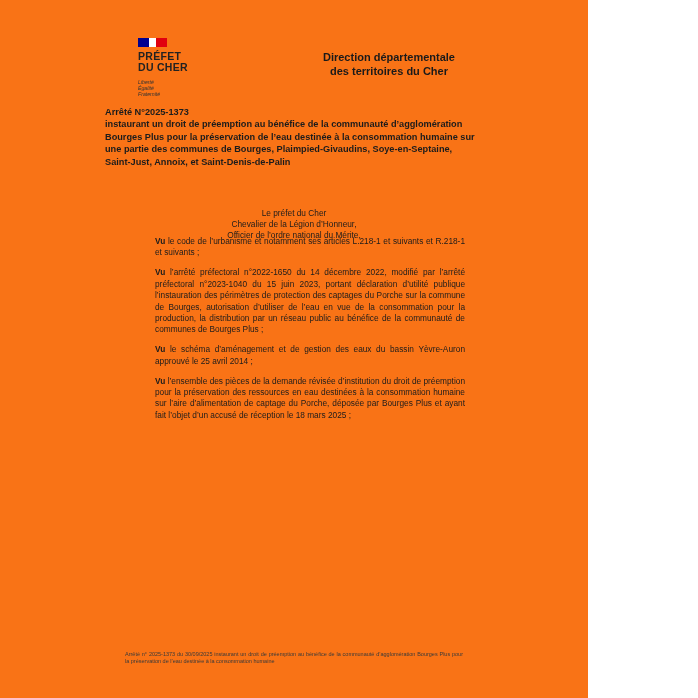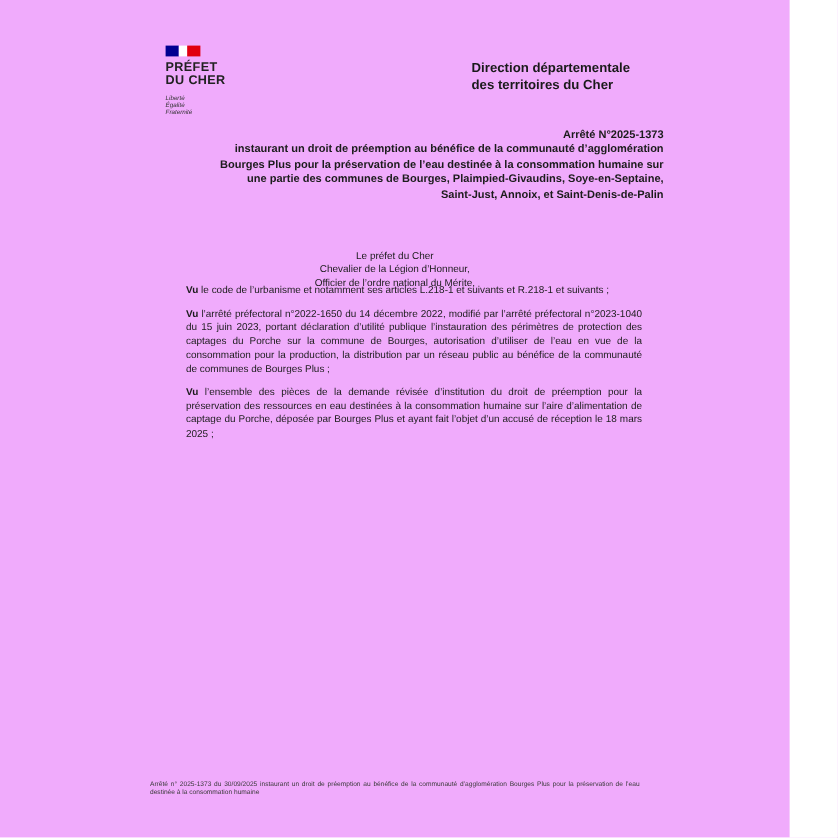--- a/index.html
+++ b/index.html
@@ -1,20 +1,20 @@
 <!DOCTYPE html>
 <html><head>
 <meta charset="utf-8">
 <style>
   html, body { margin: 0; padding: 0; background: #ffffff; }
   .page {
     position: relative;
-    width: 658px;
+    width: 588px;
     height: 698px;
-    background: #f0abfc;
+    background: #f97316;
     font-family: "Liberation Sans", sans-serif;
     color: #1c1c1c;
     overflow: hidden;
   }
   .doc-header {
     position: absolute;
     top: 38px; left: 138px; right: 133px;
     display: flex;
     justify-content: space-between;
     align-items: flex-start;
@@ -31,31 +31,31 @@
     color: #222222;
   }
   .motto {
     font-style: italic;
     font-size: 5.2px;
     line-height: 6.3px;
     margin-top: 6px;
     color: #333333;
   }
   .direction {
-    text-align: left;
+    text-align: center;
     font-weight: bold;
     font-size: 11px;
     line-height: 13.5px;
     padding-top: 13px;
     color: #1a1a1a;
   }
   .title-block {
     position: absolute;
     top: 106px; left: 105px; right: 105px;
-    text-align: right;
+    text-align: left;
     font-weight: bold;
     font-size: 9.2px;
     line-height: 12.4px;
     color: #1c1c1c;
   }
   .salutation {
     position: absolute;
     top: 189px; left: 0; right: 0;
     text-align: center;
     font-size: 8.3px;
@@ -105,18 +105,19 @@
   <div class="title-block">
     <div>Arrêté N°2025-1373</div>
     <div>instaurant un droit de préemption au bénéfice de la communauté d’agglomération<br>Bourges Plus pour la préservation de l’eau destinée à la consommation humaine sur<br>une partie des communes de Bourges, Plaimpied-Givaudins, Soye-en-Septaine,<br>Saint-Just, Annoix, et Saint-Denis-de-Palin</div>
   </div>
 
   <div class="salutation">Le préfet du Cher<br>Chevalier de la Légion d’Honneur,<br>Officier de l’ordre national du Mérite,</div>
 
   <div class="doc-body">
       <p class="vu-para"><b>Vu</b> le code de l’urbanisme et notamment ses articles L.218-1 et suivants et R.218-1 et suivants ;</p>
       <p class="vu-para"><b>Vu</b> l’arrêté préfectoral n°2022-1650 du 14 décembre 2022, modifié par l’arrêté préfectoral n°2023-1040 du 15 juin 2023, portant déclaration d’utilité publique l’instauration des périmètres de protection des captages du Porche sur la commune de Bourges, autorisation d’utiliser de l’eau en vue de la consommation pour la production, la distribution par un réseau public au bénéfice de la communauté de communes de Bourges Plus ;</p>
+      <p class="vu-para"><b>Vu</b> le schéma d’aménagement et de gestion des eaux du bassin Yèvre-Auron approuvé le 25 avril 2014 ;</p>
       <p class="vu-para"><b>Vu</b> l’ensemble des pièces de la demande révisée d’institution du droit de préemption pour la préservation des ressources en eau destinées à la consommation humaine sur l’aire d’alimentation de captage du Porche, déposée par Bourges Plus et ayant fait l’objet d’un accusé de réception le 18 mars 2025 ;</p>
     </div>
 
   <div class="doc-footer">Arrêté n° 2025-1373 du 30/09/2025 instaurant un droit de préemption au bénéfice de la communauté d’agglomération Bourges Plus pour la préservation de l’eau destinée à la consommation humaine</div>
 
 </div>
 
 </body></html>

